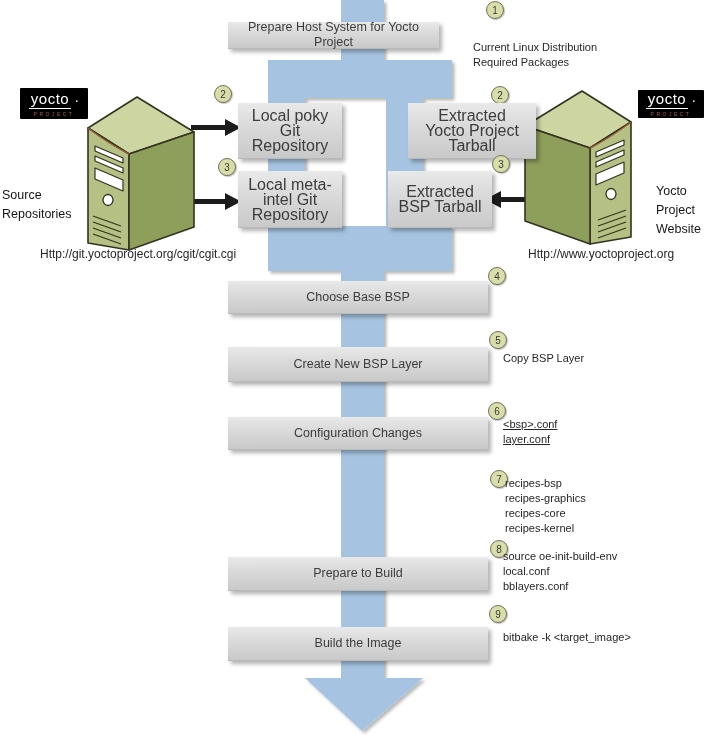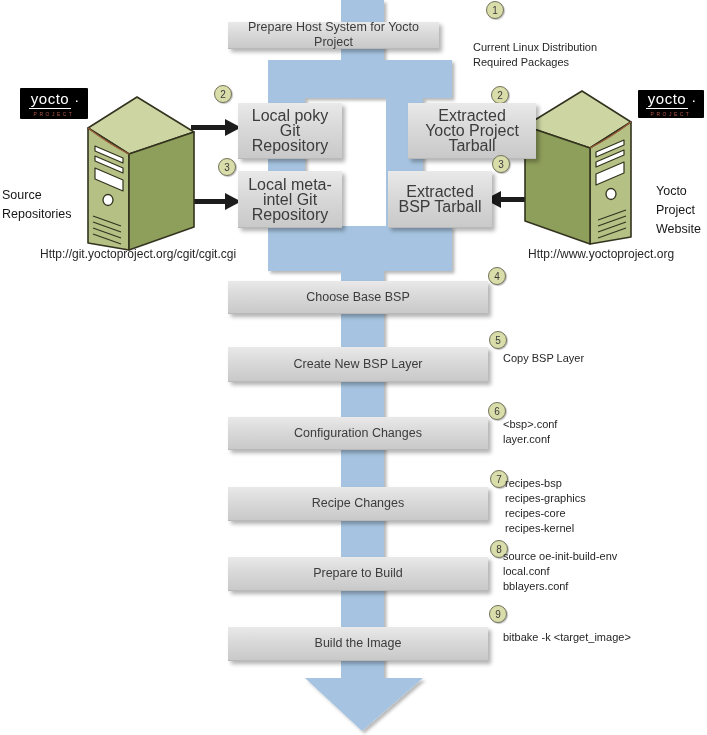--- a/index.html
+++ b/index.html
@@ -177,27 +177,26 @@
   <div class="pbox" style="left:228px;top:281px;width:260px;height:32px;">Choose Base BSP</div>
 
   <div class="numcircle" style="left:489px;top:331px;">5</div>
   <div class="pbox" style="left:228px;top:347px;width:260px;height:34px;">Create New BSP Layer</div>
   <div class="note" style="left:503px;top:351px;">
     <div>Copy BSP Layer</div>
   </div>
 
   <div class="numcircle" style="left:488px;top:402px;">6</div>
   <div class="pbox" style="left:228px;top:417px;width:260px;height:32px;">Configuration Changes</div>
-  <div class="note" style="left:503px;top:417px;">
+  <div class="note" style="left:503px;top:417px;text-decoration:underline;">
     <div>&lt;bsp&gt;.conf</div>
     <div>layer.conf</div>
   </div>
 
   <div class="numcircle" style="left:490px;top:470px;">7</div>
-  <div class="pbox" style="left:228px;top:487px;width:260px;height:33px;">Recipe Changes</div>
   <div class="note" style="left:505px;top:476px;">
     <div>recipes-bsp</div>
     <div>recipes-graphics</div>
     <div>recipes-core</div>
     <div>recipes-kernel</div>
   </div>
 
   <div class="numcircle" style="left:490px;top:540px;">8</div>
   <div class="pbox" style="left:228px;top:557px;width:260px;height:33px;">Prepare to Build</div>
   <div class="note" style="left:503px;top:549px;">

